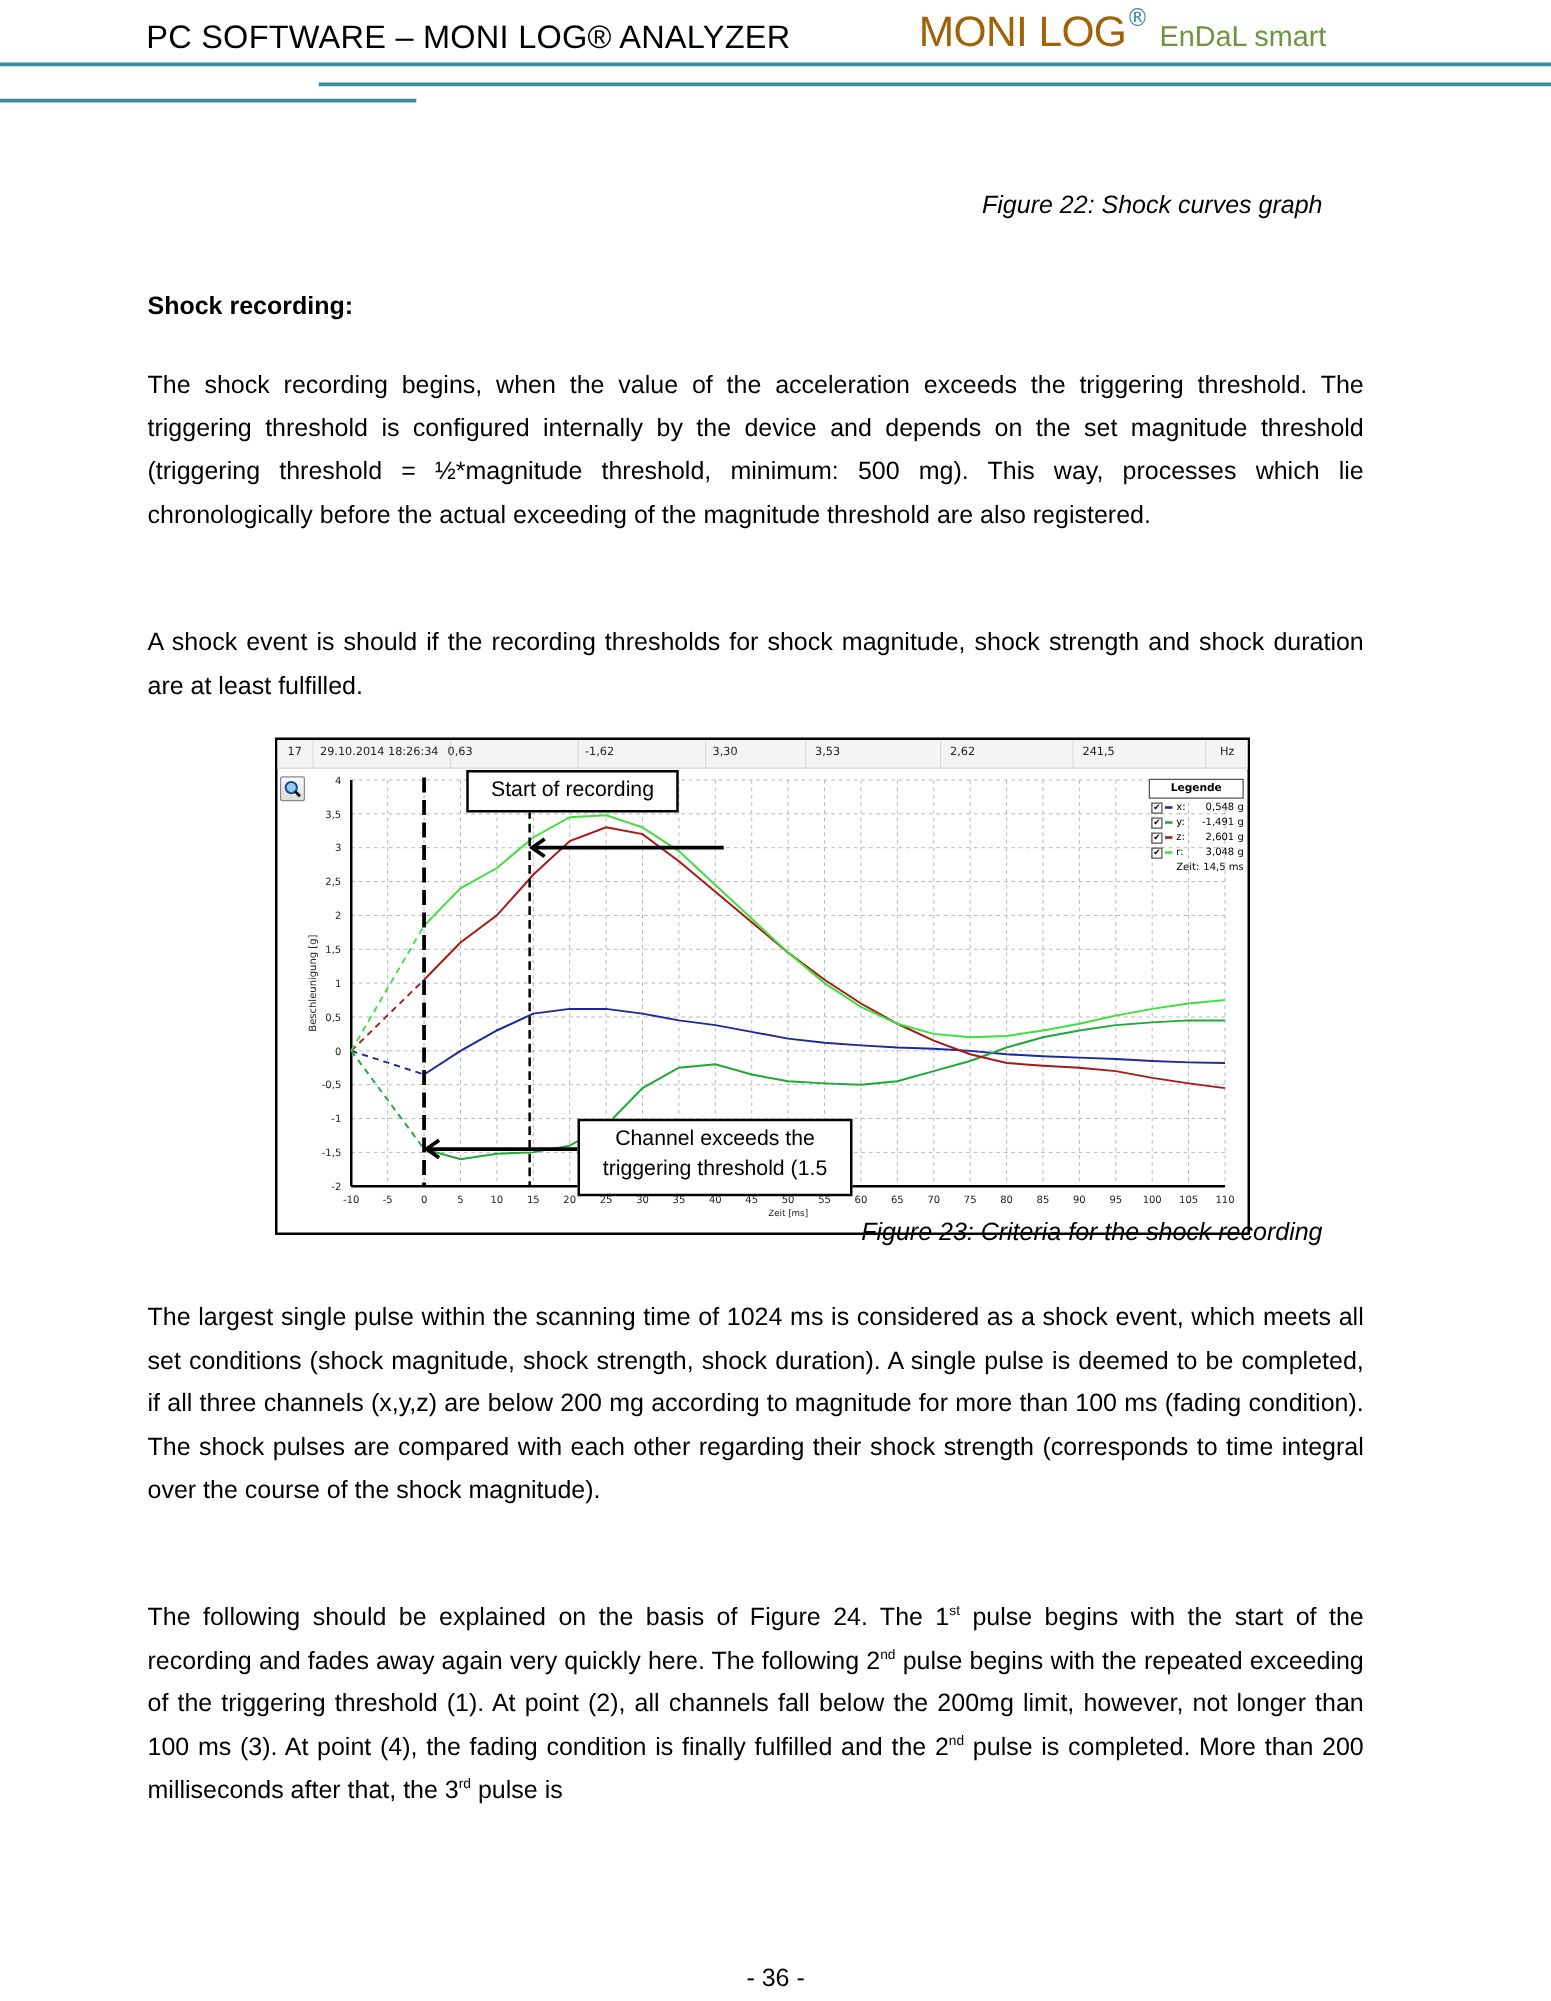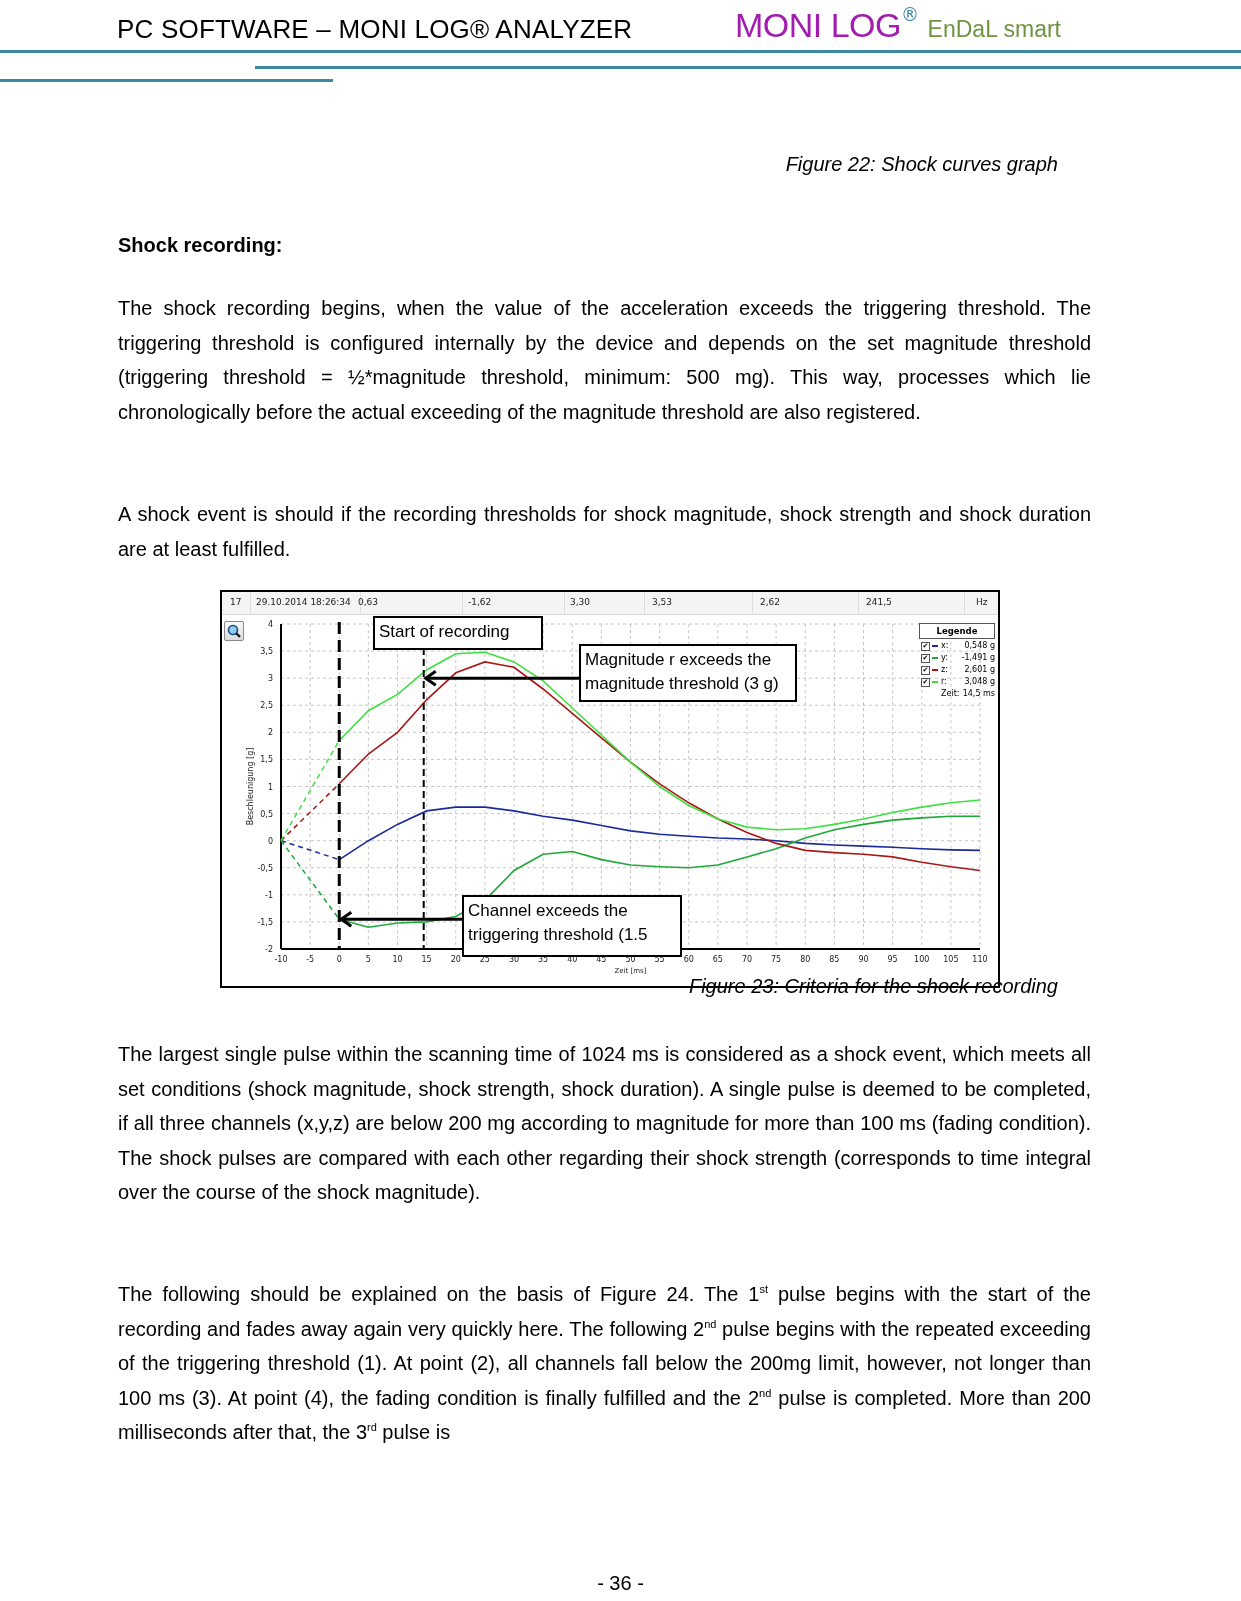--- a/index.html
+++ b/index.html
@@ -1,21 +1,21 @@
 <!DOCTYPE html>
 <html><head>
 <meta charset="utf-8">
 <style>
   html, body { margin: 0; padding: 0; background: #ffffff; }
   body { width: 1241px; height: 1601px; position: relative; overflow: hidden;
          font-family: "DejaVu Sans Condensed", "DejaVu Sans", "Liberation Sans", sans-serif; color: #000; }
   .header-left { position: absolute; left: 117px; top: 14px; font-size: 26px; letter-spacing: 0.2px;
                  font-family: "Liberation Sans", sans-serif; }
   .brand { position: absolute; left: 735px; top: 2px; white-space: nowrap; }
-  .brand-main { font-family: "Liberation Sans", sans-serif; font-size: 34px; color: #a21caf; letter-spacing: -0.5px; }
+  .brand-main { font-family: "Liberation Sans", sans-serif; font-size: 34px; color: #a16207; letter-spacing: -0.5px; }
   .brand-reg { font-size: 20px; color: #3a8aa0; vertical-align: 16px; }
   .brand-sub { font-family: "Liberation Sans", sans-serif; font-size: 23px; color: #6e9440; margin-left: 4px; }
   .rule { position: absolute; height: 3px; background: #3a8aa0; }
   .caption { position: absolute; left: 0; width: 1058px; text-align: right; font-style: italic; font-size: 20px;
              font-family: "Liberation Sans", sans-serif; }
   .section-title { position: absolute; left: 118px; top: 234px; font-weight: bold; font-size: 20px;
                    font-family: "Liberation Sans", sans-serif; }
   .para { position: absolute; left: 118px; width: 973px; font-size: 20px; line-height: 34.5px;
           text-align: justify; font-family: "Liberation Sans", sans-serif; }
   .para sup { font-size: 11px; line-height: 0; }
@@ -24,21 +24,21 @@
   .chart-frame { position: absolute; left: 220px; top: 590px; width: 780px; height: 398px;
                  border: 2px solid #000; box-sizing: border-box; background: #fff; }
   .chart-toprow { position: absolute; left: 0; top: 0; right: 0; height: 22px; background: #f4f4f4;
                   border-bottom: 1px solid #d8d8d8; font-family: "DejaVu Sans", sans-serif; font-size: 9px; color: #222; padding-left: 13px; }
   .chart-toprow span { position: absolute; top: 5px; }
   .chart-toprow .cell-sep { position: absolute; top: 0; bottom: 0; width: 1px; background: #dcdcdc; }
   .zoom-btn { position: absolute; left: 2px; top: 29px; width: 20px; height: 20px; border: 1px solid #888;
               border-radius: 2px; background: linear-gradient(#fafafa,#dcdcdc); box-sizing: border-box; }
   svg text { font-family: "DejaVu Sans", sans-serif; }
   .annot { position: absolute; background: #fff; border: 2px solid #000; font-size: 17px;
-           font-family: "Liberation Sans", sans-serif; padding: 2px 4px; line-height: 24px; box-sizing: border-box; white-space: nowrap; overflow: hidden; }
+           font-family: "Liberation Sans", sans-serif; padding: 2px 4px; line-height: 24px; box-sizing: border-box; white-space: nowrap; overflow: hidden; text-align: center; }
   .legend { position: absolute; left: 697px; top: 31px; width: 76px; height: 80px; font-family: "DejaVu Sans", sans-serif; font-size: 8px; }
   .legend-title { border: 1px solid #555; text-align: center; font-weight: bold; height: 14px; line-height: 14px;
                   background: #fff; font-size: 8.5px; }
   .legend-row { position: relative; height: 11px; line-height: 11px; margin-top: 1px; }
   .legend-row .cb { position: absolute; left: 2px; top: 2px; width: 7px; height: 7px; border: 1px solid #555; font-size: 7px; line-height: 7px; text-align: center; }
   .legend-row .sw { position: absolute; left: 13px; top: 5px; width: 6px; height: 2px; }
   .legend-row .nm { position: absolute; left: 22px; }
   .legend-row .vl { position: absolute; right: 0; }
 </style>
 </head>
@@ -182,24 +182,20 @@
       <line x1="201.7125" y1="34" x2="201.7125" y2="357" stroke="#000" stroke-width="2" stroke-dasharray="7,4"></line>
       <line x1="357" y1="86.16666666666663" x2="203.7125" y2="86.16666666666663" stroke="#000" stroke-width="3"></line>
       <polyline points="213.7125,79.16666666666663 203.7125,86.16666666666663 213.7125,93.16666666666663" fill="none" stroke="#000" stroke-width="3"></polyline>
       <line x1="240" y1="327.2083333333333" x2="119.25" y2="327.2083333333333" stroke="#000" stroke-width="3"></line>
       <polyline points="129.25,320.2083333333333 119.25,327.2083333333333 129.25,334.2083333333333" fill="none" stroke="#000" stroke-width="3"></polyline>
     </svg>
 
   <div class="annot" style="left:151px; top:24px; width:170px; height:34px;">
     <span>Start of recording</span>
   </div>
-  <div class="annot" style="left:357px; top:52px; width:218px; height:58px;">
-    <div>Magnitude r exceeds the</div>
-    <div>magnitude threshold (3 g)</div>
-  </div>
   <div class="annot" style="left:240px; top:303px; width:220px; height:62px;">
     <div>Channel exceeds the</div>
     <div>triggering threshold (1.5</div>
   </div>
 
   <div class="legend">
     <div class="legend-title">Legende</div>
     <div class="legend-row">
       <span class="cb">✔</span>
       <span class="sw" style="background:#1a2a9a;"></span>

